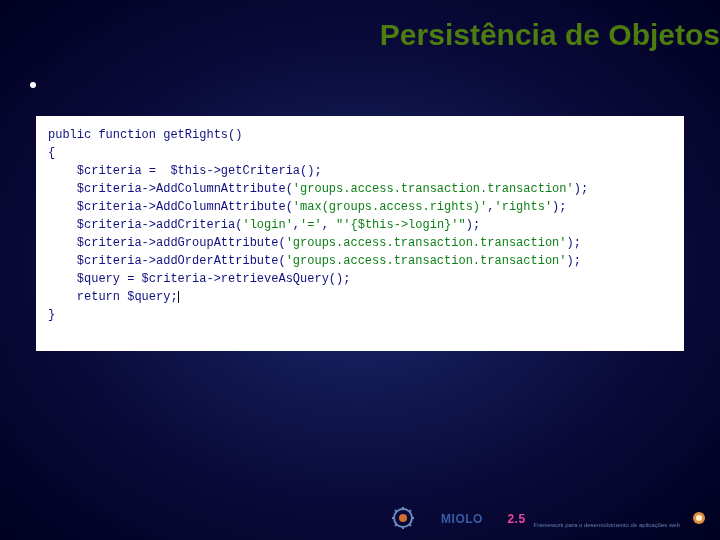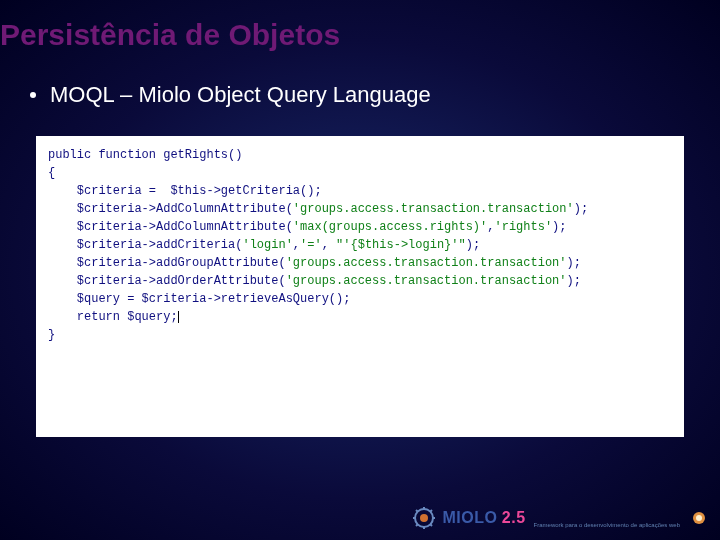--- a/index.html
+++ b/index.html
@@ -5,22 +5,22 @@
   * { margin: 0; padding: 0; box-sizing: border-box; }
   body {
     width: 720px;
     height: 540px;
     background: radial-gradient(ellipse at center, #1a2a6c 0%, #0a0a3a 60%, #000020 100%);
     font-family: Arial, sans-serif;
     position: relative;
     overflow: hidden;
   }
   .title {
-    text-align: left;
-    color: #701a75;
+    text-align: right;
+    color: #4d7c0f;
     font-size: 30px;
     font-weight: bold;
     padding-top: 18px;
   }
   .bullet-row {
     display: flex;
     align-items: center;
     margin-top: 30px;
     margin-left: 30px;
   }
@@ -36,21 +36,21 @@
     font-size: 22px;
   }
   .code-box {
     background: #fff;
     margin: 28px 36px 0 36px;
     padding: 10px 0 24px 12px;
     font-family: "Courier New", monospace;
     font-size: 12px;
     line-height: 1.5;
     color: #101080;
-    height: 301px;
+    height: 235px;
     position: relative;
   }
   .code-box pre {
     font-family: "Courier New", monospace;
     white-space: pre;
   }
   .str { color: #108018; }
   .cursor {
     display: inline-block;
     width: 1px;
@@ -68,23 +68,24 @@
   }
   .logo-gear {
     width: 24px;
     height: 24px;
     position: relative;
   }
   .logo-gear svg { display: block; }
   .logo-text {
     font-family: Arial, sans-serif;
     font-weight: bold;
-    font-size: 16px;
+    font-size: 12px;
     color: #3a5aa8;
     letter-spacing: 0.5px;
+    margin-left: 20px;
   }
   .logo-ver { color: #ec4899; }
   .logo-tag {
     font-size: 6px;
     color: #6080b0;
     margin-left: 2px;
     align-self: flex-end;
     margin-bottom: 2px;
   }
   .logo-side {
@@ -93,21 +94,20 @@
     margin-left: 4px;
   }
 </style>
 </head>
 <body>
 
 <div class="title">Persistência de Objetos</div>
 
 <div class="bullet-row">
   <div class="bullet"></div>
-  <div class="bullet-text">MOQL – Miolo Object Query Language</div>
 </div>
 
 <div class="code-box">
 <pre><span>public function getRights()</span>
 <span>{</span>
 <span>    $criteria =  $this-&gt;getCriteria();</span>
 <span>    $criteria-&gt;AddColumnAttribute(</span><span class="str">'groups.access.transaction.transaction'</span><span>);</span>
 <span>    $criteria-&gt;AddColumnAttribute(</span><span class="str">'max(groups.access.rights)'</span><span>,</span><span class="str">'rights'</span><span>);</span>
 <span>    $criteria-&gt;addCriteria(</span><span class="str">'login'</span><span>,</span><span class="str">'='</span><span>, </span><span class="str">"'{$this-&gt;login}'"</span><span>);</span>
 <span>    $criteria-&gt;addGroupAttribute(</span><span class="str">'groups.access.transaction.transaction'</span><span>);</span>

